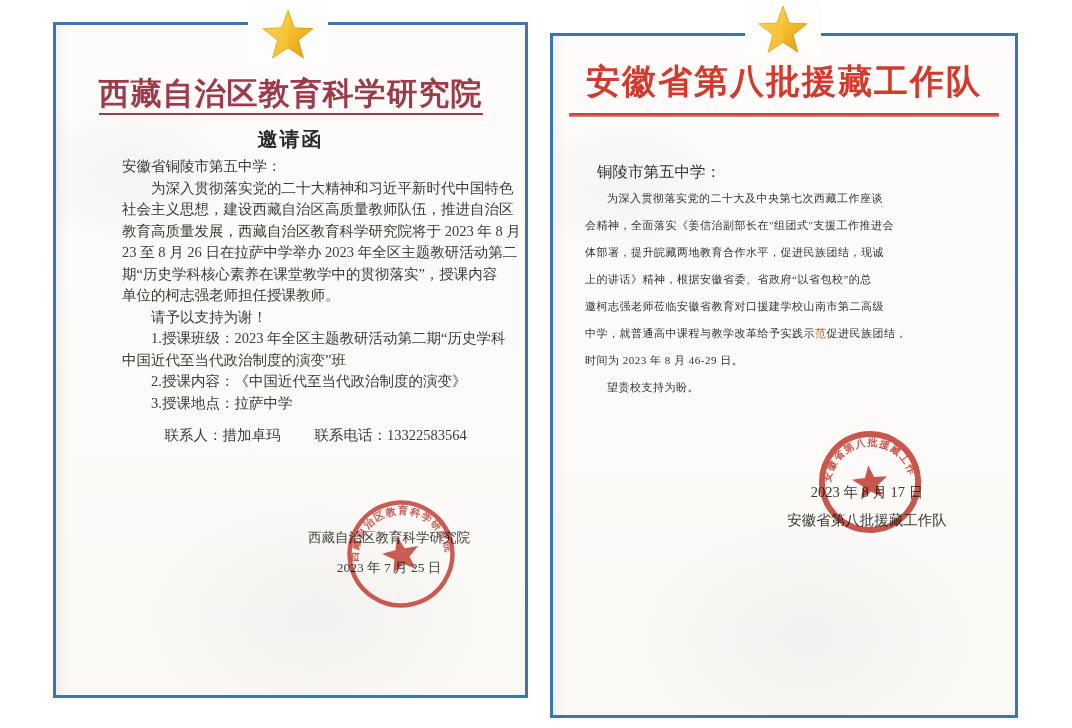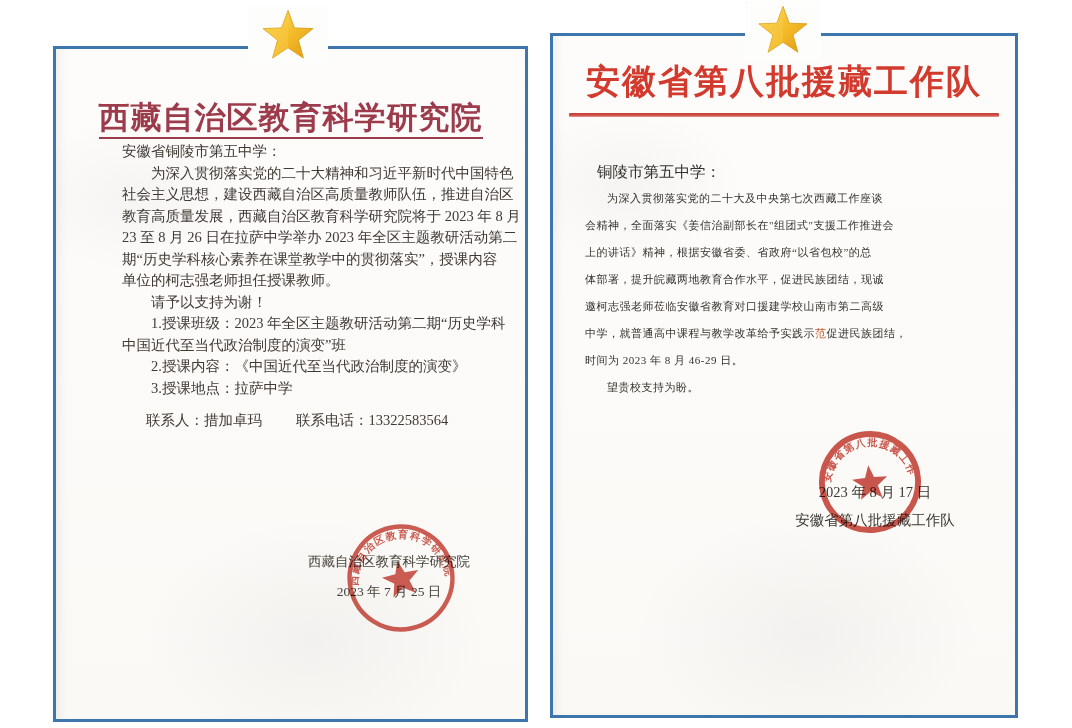--- a/index.html
+++ b/index.html
@@ -11,21 +11,21 @@
     position:absolute;box-sizing:border-box;
     border:3px solid #3d76ad;
     background-color:#fcfbf9;
     background-image:
       radial-gradient(ellipse 160px 110px at 16% 22%, rgba(150,150,150,0.07), transparent 70%),
       radial-gradient(ellipse 240px 170px at 55% 88%, rgba(140,140,140,0.08), transparent 70%),
       linear-gradient(#fdfcfa,#faf9f6);
     overflow:hidden;
     box-shadow: inset 10px 0 14px -10px rgba(0,0,0,0.10);
   }
-  .doc-left{left:53px;top:46px;width:475px;height:676px;}
+  .doc-left{left:53px;top:22px;width:475px;height:676px;}
   .doc-right{left:550px;top:33px;width:468px;height:685px;}
 
   .star-wrap{
     position:absolute;display:flex;align-items:center;justify-content:center;
     background:#fdfdfc;z-index:5;
   }
   .star-wrap.left{left:248px;top:6px;width:80px;height:58px;}
   .star-wrap.right{left:745px;top:1px;width:76px;height:58px;}
   .star-wrap svg{display:block;}
 
@@ -39,21 +39,21 @@
     margin:17px 0 0 0;text-align:center;
     font-size:20px;font-weight:bold;color:#2e2b28;line-height:22px;letter-spacing:2px;
   }
   .doc-left .salutation{
     margin:6px 50px 0 66px;font-size:14.5px;color:#3e3a36;line-height:21.5px;
     white-space:nowrap;
   }
   .doc-left .bodytext{margin:0 48px 0 66px;font-size:14.5px;color:#3e3a36;}
   .doc-left .line{line-height:21.5px;white-space:nowrap;}
   .doc-left .contact{
-    margin:11px 40px 4px 90px;font-size:14.5px;color:#3e3a36;line-height:21.5px;white-space:nowrap;
+    margin:11px 40px 4px 90px;font-size:14.5px;color:#3e3a36;line-height:21.5px;white-space:nowrap;text-align:center;
   }
   .doc-left .contact .gap{display:inline-block;width:34px;}
   .doc-left .signature{
     position:absolute;left:250px;top:498px;width:166px;text-align:center;
     font-size:13.5px;color:#45413c;line-height:30px;white-space:nowrap;z-index:1;
   }
   .doc-left .stamp{position:absolute;left:283px;top:467px;width:124px;height:124px;
     opacity:0.82;mix-blend-mode:multiply;transform:rotate(-12deg);z-index:2;}
 
   
@@ -70,36 +70,37 @@
     margin:27px 0 0 0;text-align:center;
     font-size:20px;font-weight:bold;color:#2e2b28;line-height:22px;letter-spacing:12px;
   }
   .doc-right .salutation{
     margin:41px 24px 0 44px;font-size:15.5px;color:#35322e;line-height:27px;white-space:nowrap;
   }
   .doc-right .bodytext{margin:0 22px 0 32px;font-size:11px;color:#35322e;letter-spacing:0.5px;}
   .doc-right .line{line-height:27px;white-space:nowrap;}
   .doc-right .red-char{color:#bf5b2d;}
   .doc-right .signature{
-    position:absolute;left:240px;top:443px;width:164px;text-align:center;
+    position:absolute;left:232px;top:443px;width:164px;text-align:center;
     font-size:14.5px;color:#3b3833;line-height:27.5px;white-space:nowrap;z-index:1;
   }
   .doc-right .stamp{position:absolute;left:258px;top:387px;width:118px;height:118px;
     opacity:0.85;mix-blend-mode:multiply;transform:rotate(-6deg);z-index:2;}
 
   .ind{text-indent:2em;}
   .stamp svg{display:block;width:100%;height:100%;}
 </style>
 </head>
 <body>
 
 <div>
 
   <section class="doc doc-left">
     <h1 class="org-title"><span>西藏自治区教育科学研究院</span></h1>
+    <h2 class="letter-heading">邀请函</h2>
     <p class="salutation">安徽省铜陵市第五中学：</p>
     <div class="bodytext">
       <div class="line ind">为深入贯彻落实党的二十大精神和习近平新时代中国特色</div>
       <div class="line">社会主义思想，建设西藏自治区高质量教师队伍，推进自治区</div>
       <div class="line">教育高质量发展，西藏自治区教育科学研究院将于 2023 年 8 月</div>
       <div class="line">23 至 8 月 26 日在拉萨中学举办 2023 年全区主题教研活动第二</div>
       <div class="line">期“历史学科核心素养在课堂教学中的贯彻落实”，授课内容</div>
       <div class="line">单位的柯志强老师担任授课教师。</div>
       <div class="line ind">请予以支持为谢！</div>
       <div class="line ind">1.授课班级：2023 年全区主题教研活动第二期“历史学科</div>
@@ -126,22 +127,22 @@
     </div>
   </section>
 
   <section class="doc doc-right">
     <h1 class="org-title">安徽省第八批援藏工作队</h1>
     <div class="red-line"></div>
     <p class="salutation">铜陵市第五中学：</p>
     <div class="bodytext">
       <div class="line ind">为深入贯彻落实党的二十大及中央第七次西藏工作座谈</div>
       <div class="line">会精神，全面落实《姜信治副部长在"组团式"支援工作推进会</div>
+      <div class="line">体部署，提升皖藏两地教育合作水平，促进民族团结，现诚</div>
       <div class="line">上的讲话》精神，根据安徽省委、省政府“以省包校”的总</div>
-      <div class="line">体部署，提升皖藏两地教育合作水平，促进民族团结，现诚</div>
       <div class="line">邀柯志强老师莅临安徽省教育对口援建学校山南市第二高级</div>
       <div class="line"><span>中学，就普通高中课程与教学改革给予实践示</span><span class="red-char">范</span><span>促进民族团结，</span></div>
       <div class="line">时间为 2023 年 8 月 46-29 日。</div>
       <div class="line ind">望贵校支持为盼。</div>
     </div>
     <div class="signature">
       <div>2023 年 8 月 17 日</div>
       <div>安徽省第八批援藏工作队</div>
     </div>
     <div class="stamp">

